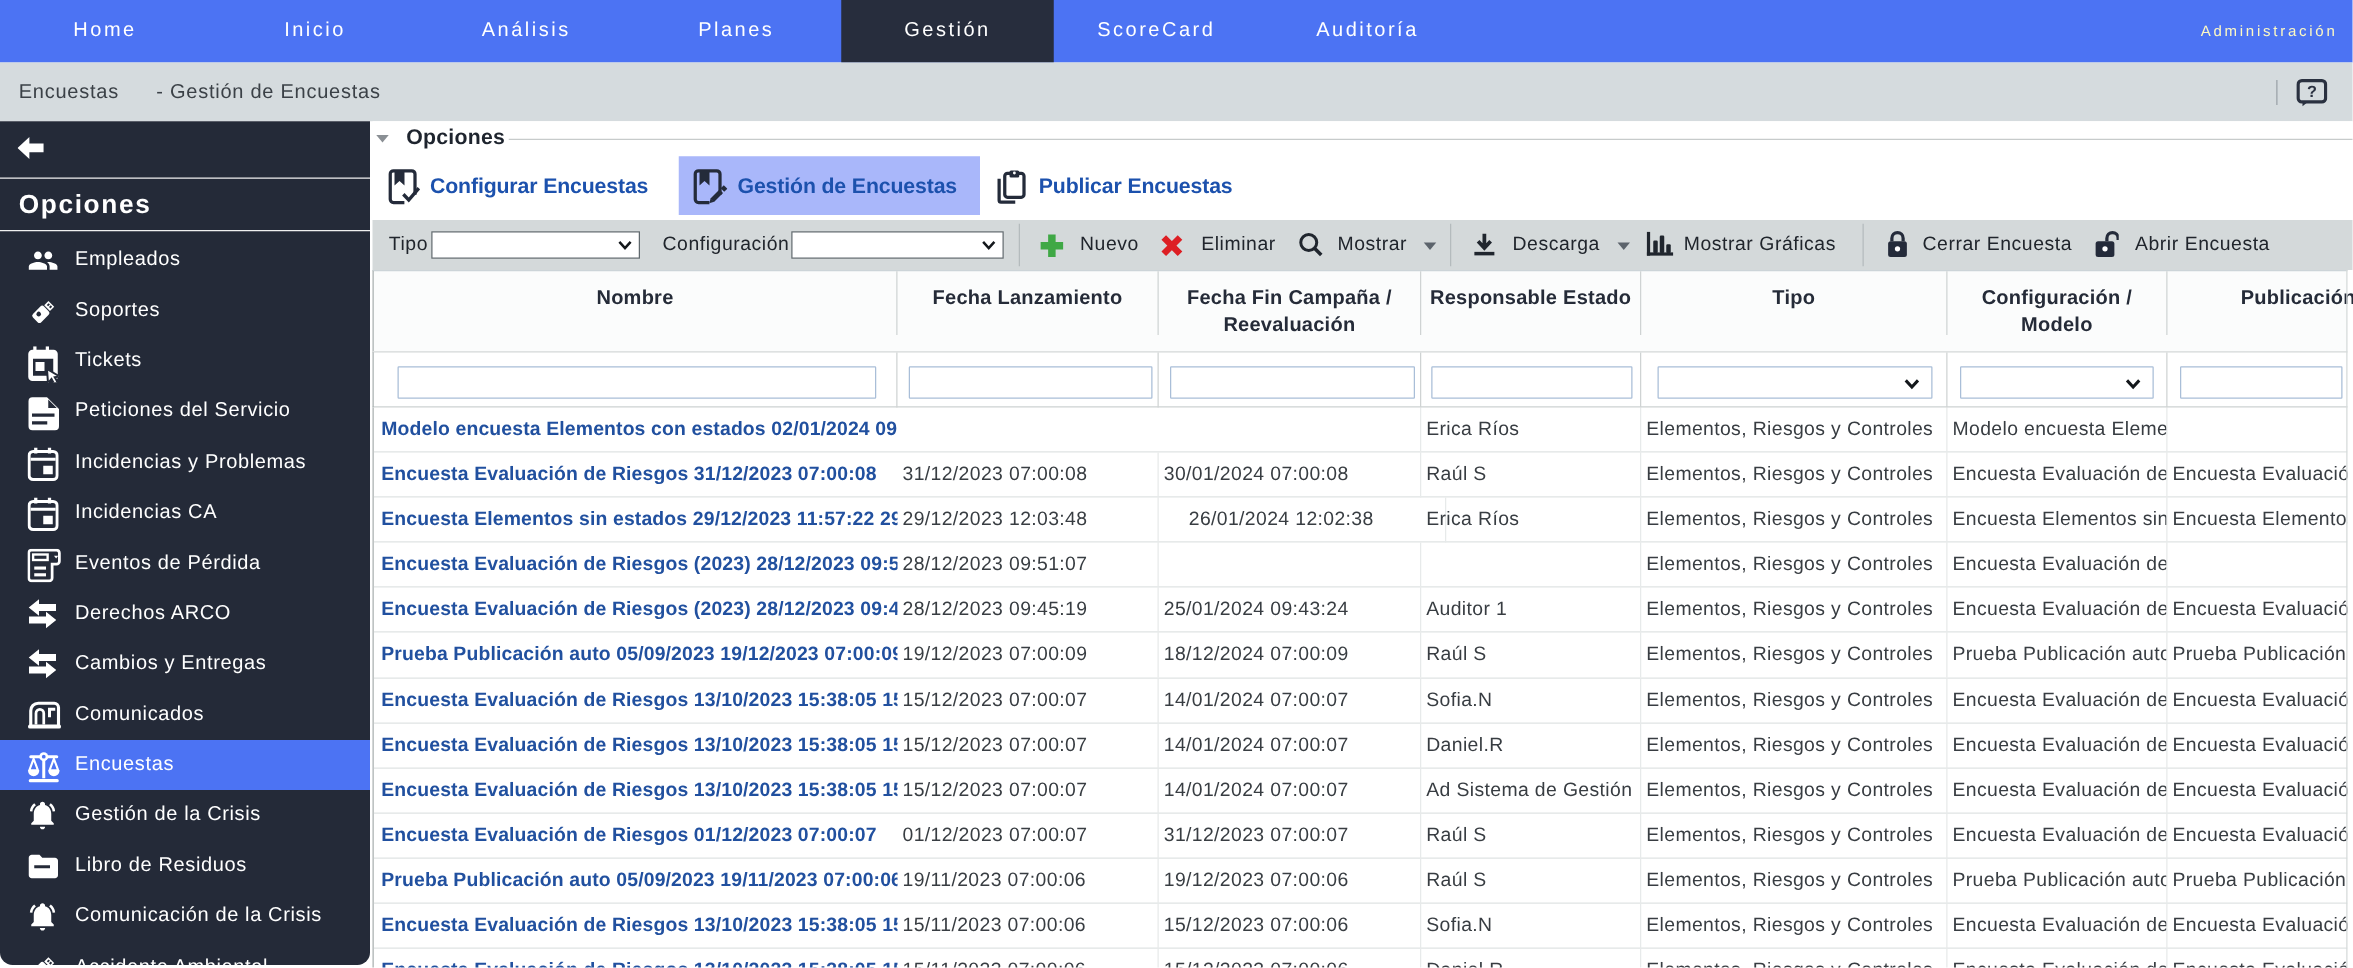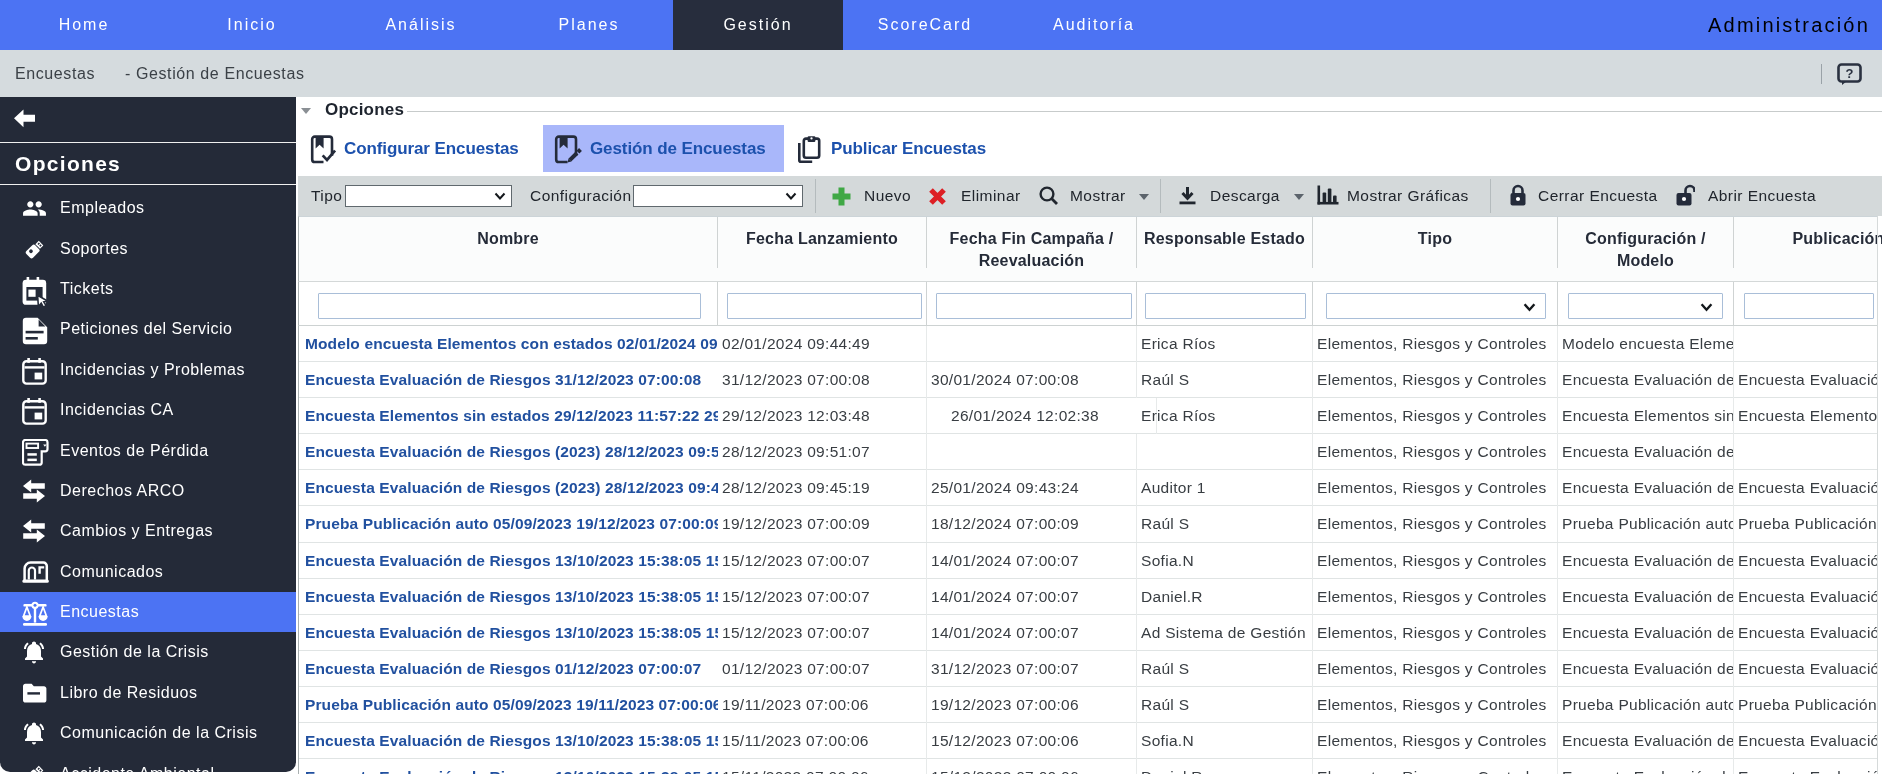--- a/index.html
+++ b/index.html
@@ -2,21 +2,21 @@
 <html><head>
 <meta charset="utf-8">
 <style>
 * { margin:0; padding:0; box-sizing:border-box; }
 html,body { width:1882px; height:774px; overflow:hidden; font-family:"Liberation Sans", sans-serif; background:#fff; }
 .abs { position:absolute; }
 
 .topnav { position:absolute; top:0; left:0; width:1882px; height:50px; background:#4c73f3;padding-left:37px; }
 .navitem { position:absolute; top:0; height:50px; line-height:50px; text-align:center; color:#fff; font-size:16px; letter-spacing:2px; width:168px; }
 .navitem.active { background:#272d3d; width:170px; }
-.navadmin { position:absolute; top:0; right:12px; height:68px; line-height:50px; color:#000000; font-size:20px; letter-spacing:2.2px; }
+.navadmin { position:absolute; top:0; right:12px; height:68px; line-height:50px; color:#fef9c3; font-size:12px; letter-spacing:2.2px; }
 
 .crumb { position:absolute; top:50px; left:0; width:1882px; height:47px; background:#d5dbde; }
 .crumb .txt { position:absolute; top:0; height:47px; line-height:47px; font-size:16px; color:#3b4147; letter-spacing:0.6px; }
 .helpsep { position:absolute; top:14px; right:60px; width:1px; height:20px; background:#9aa2a8; }
 
 .sidebar { position:absolute; top:97px; left:0; width:296px; height:675px; background:#242a38; color:#fff; border-radius:0 0 10px 10px; overflow:hidden; }
 .backrow { height:46px; position:relative; border-bottom:1px solid #f0f0f0; }
 .sb-opc { height:42px; line-height:42px; padding-left:15px; font-size:21px; font-weight:bold; letter-spacing:1.3px; border-bottom:1px solid #f0f0f0; }
 .menu { padding-top:3px; }
 .mitem { height:40.4px; display:flex; align-items:center; position:relative; }
@@ -383,21 +383,20 @@
         </span>
       </div>
 <div class="tf" style="left:1435px; width:210px;">
         <span class="finp" style="left:10px; width:130px;"></span>
       </div>
 
   </div>
   <div class="rows">
 <div class="row">
         <span class="c name" style="left:0px; width:419px; padding-left:6px;">Modelo encuesta Elementos con estados 02/01/2024 09:44:49 02/01/2024</span>
-        <span class="c cl" style="left:419px; width:209px; padding-left:4px;">02/01/2024 09:44:49</span>
         <span class="c cl" style="left:628px; width:210px; padding-left:4px;"></span>
         <span class="c cl" style="left:838px; width:176px; padding-left:4px;">Erica Ríos</span>
         <span class="c cl" style="left:1014px; width:245px; padding-left:4px;">Elementos, Riesgos y Controles</span>
         <span class="c cl" style="left:1259px; width:176px; padding-left:4px;">Modelo encuesta Elementos con</span>
         <span class="c cl" style="left:1435px; width:210px; padding-left:4px;"></span>
       </div>
 <div class="row">
         <span class="c name" style="left:0px; width:419px; padding-left:6px;">Encuesta Evaluación de Riesgos 31/12/2023 07:00:08</span>
         <span class="c cl" style="left:419px; width:209px; padding-left:4px;">31/12/2023 07:00:08</span>
         <span class="c cl" style="left:628px; width:210px; padding-left:4px;">30/01/2024 07:00:08</span>

